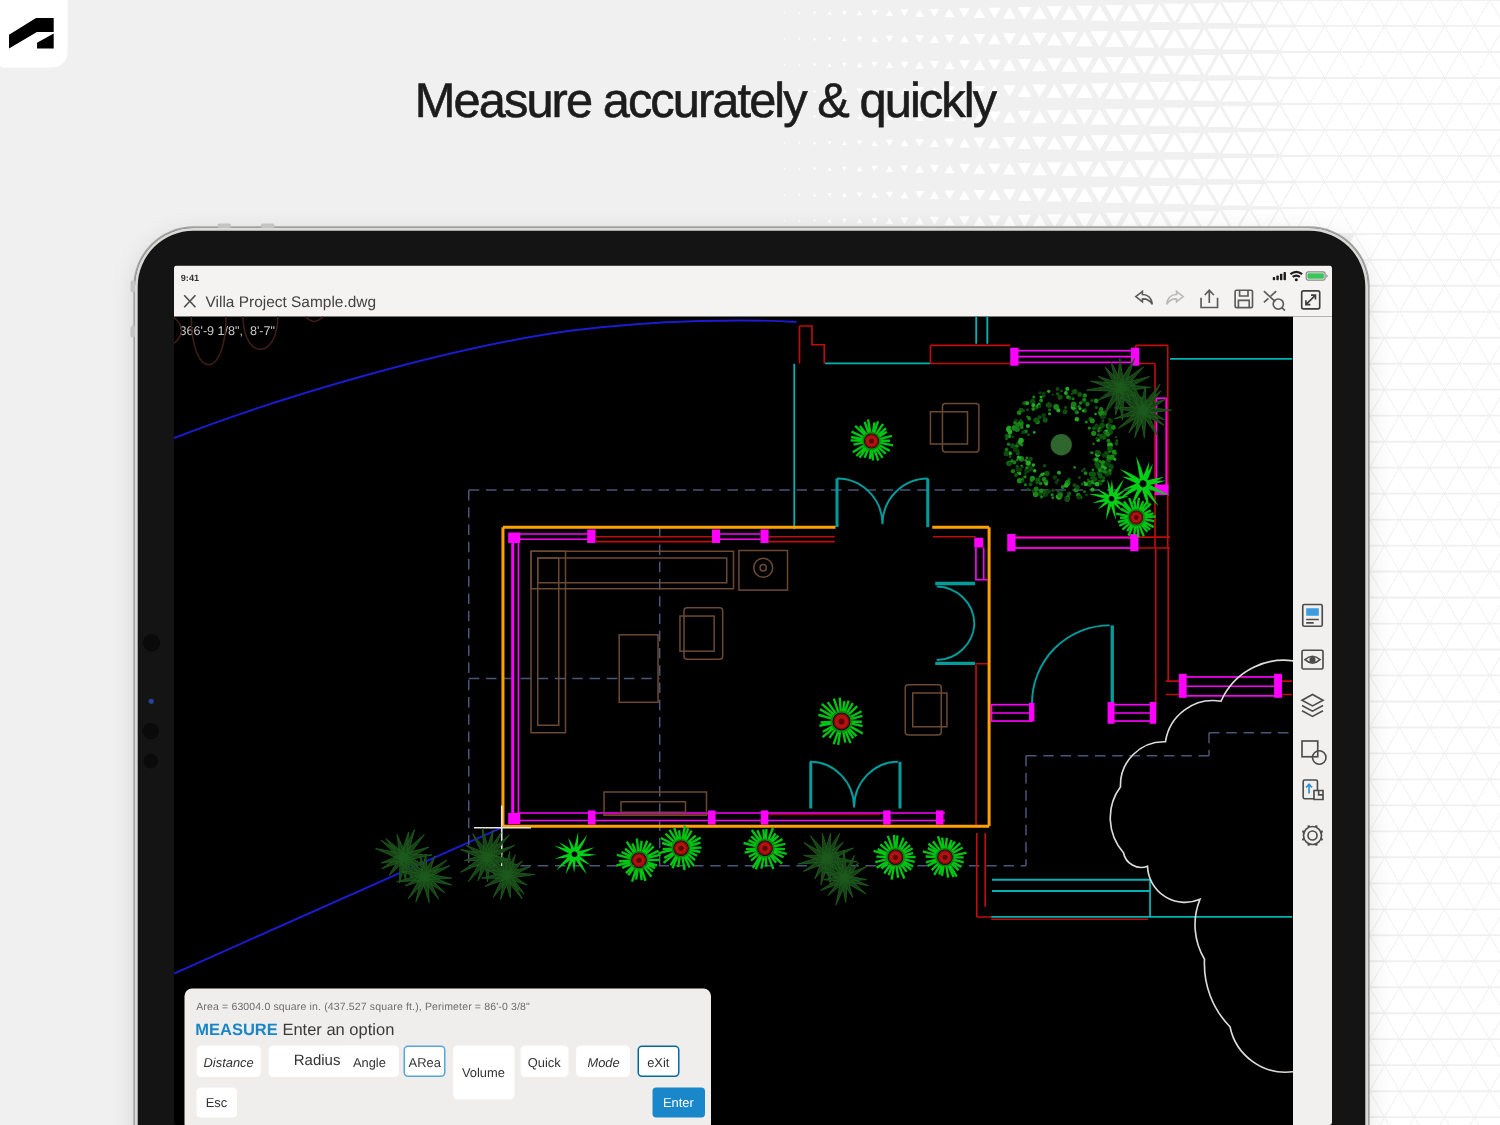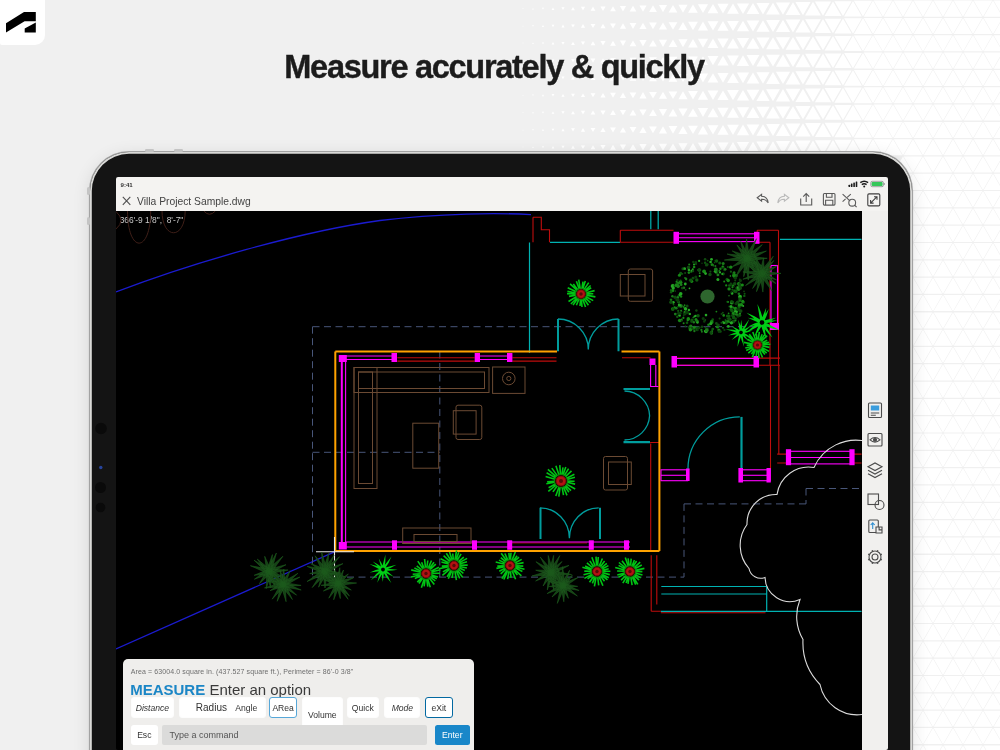--- a/index.html
+++ b/index.html
@@ -1,21 +1,21 @@
 <!DOCTYPE html>
 <html><head><meta charset="utf-8"><style>html,body{margin:0;padding:0;width:1000px;height:750px;overflow:hidden;}body{background:#f0f0f0;font-family:"Liberation Sans",sans-serif;position:relative;}.abs{position:absolute;}</style></head><body>
 <svg class="abs" style="left:0;top:0" width="1000" height="750">
     <path fill="#ffffff" d="M523.0,-9.2l-0.6,1.1h1.2zM533.0,-7.9l-0.9,-1.5h1.8zM543.0,-9.6l-1.1,1.9h2.2zM553.0,-7.5l-1.4,-2.4h2.8zM563.0,-10.1l-1.6,2.8h3.2zM573.0,-7.0l-1.9,-3.2h3.8zM583.0,-10.5l-2.1,3.7h4.2zM593.0,-6.6l-2.4,-4.1h4.8zM603.0,-10.9l-2.6,4.5h5.2zM613.0,-6.2l-2.9,-5.0h5.8zM623.0,-11.4l-3.1,5.4h6.2zM633.0,-5.7l-3.4,-5.8h6.8zM643.0,-11.8l-3.6,6.3h7.2zM653.0,-5.3l-3.9,-6.7h7.8zM663.0,-12.2l-4.1,7.1h8.2zM673.0,-4.9l-4.4,-7.6h8.8zM683.0,-12.7l-4.6,8.0h9.2zM693.0,-4.4l-4.9,-8.4h9.8zM703.0,-13.1l-5.1,8.9h10.2zM713.0,-4.0l-5.4,-9.3h10.8zM723.0,-13.5l-5.6,9.7h11.2zM733.0,-3.6l-5.9,-10.2h11.8zM743.0,-14.0l-6.1,10.6h12.2zM753.0,-3.1l-6.4,-11.0h12.8zM763.0,-14.4l-6.6,11.5h13.2zM773.0,-2.7l-6.9,-11.9h13.8zM783.0,-14.8l-7.1,12.3h14.2zM793.0,-2.3l-7.4,-12.8h14.8zM803.0,-15.3l-7.6,13.2h15.2zM813.0,-1.8l-7.9,-13.6h15.8zM823.0,-15.7l-8.1,14.1h16.2zM833.0,-1.4l-8.4,-14.5h16.8zM843.0,-16.1l-8.6,14.9h17.2zM853.0,-1.0l-8.9,-15.4h17.8zM863.0,-16.6l-9.1,15.8h18.2zM873.0,-0.6l-9.3,-16.1h18.6zM883.0,-16.7l-9.3,16.1h18.6zM893.0,-0.6l-9.3,-16.1h18.6zM903.0,-16.7l-9.3,16.1h18.6zM913.0,-0.6l-9.3,-16.1h18.6zM923.0,-16.7l-9.3,16.1h18.6zM933.0,-0.6l-9.3,-16.1h18.6zM943.0,-16.7l-9.3,16.1h18.6zM953.0,-0.6l-9.3,-16.1h18.6zM963.0,-16.7l-9.3,16.1h18.6zM973.0,-0.6l-9.3,-16.1h18.6zM983.0,-16.7l-9.3,16.1h18.6zM993.0,-0.6l-9.3,-16.1h18.6zM1003.0,-16.7l-9.3,16.1h18.6zM523.0,9.2l-0.6,-1.1h1.2zM533.0,7.9l-0.9,1.5h1.8zM543.0,9.6l-1.1,-1.9h2.2zM553.0,7.5l-1.4,2.4h2.8zM563.0,10.1l-1.6,-2.8h3.2zM573.0,7.0l-1.9,3.2h3.8zM583.0,10.5l-2.1,-3.7h4.2zM593.0,6.6l-2.4,4.1h4.8zM603.0,10.9l-2.6,-4.5h5.2zM613.0,6.2l-2.9,5.0h5.8zM623.0,11.4l-3.1,-5.4h6.2zM633.0,5.7l-3.4,5.8h6.8zM643.0,11.8l-3.6,-6.3h7.2zM653.0,5.3l-3.9,6.7h7.8zM663.0,12.2l-4.1,-7.1h8.2zM673.0,4.9l-4.4,7.6h8.8zM683.0,12.7l-4.6,-8.0h9.2zM693.0,4.4l-4.9,8.4h9.8zM703.0,13.1l-5.1,-8.9h10.2zM713.0,4.0l-5.4,9.3h10.8zM723.0,13.5l-5.6,-9.7h11.2zM733.0,3.6l-5.9,10.2h11.8zM743.0,14.0l-6.1,-10.6h12.2zM753.0,3.1l-6.4,11.0h12.8zM763.0,14.4l-6.6,-11.5h13.2zM773.0,2.7l-6.9,11.9h13.8zM783.0,14.8l-7.1,-12.3h14.2zM793.0,2.3l-7.4,12.8h14.8zM803.0,15.3l-7.6,-13.2h15.2zM813.0,1.8l-7.9,13.6h15.8zM823.0,15.7l-8.1,-14.1h16.2zM833.0,1.4l-8.4,14.5h16.8zM843.0,16.1l-8.6,-14.9h17.2zM853.0,1.0l-8.9,15.4h17.8zM863.0,16.6l-9.1,-15.8h18.2zM873.0,0.6l-9.3,16.1h18.6zM883.0,16.7l-9.3,-16.1h18.6zM893.0,0.6l-9.3,16.1h18.6zM903.0,16.7l-9.3,-16.1h18.6zM913.0,0.6l-9.3,16.1h18.6zM923.0,16.7l-9.3,-16.1h18.6zM933.0,0.6l-9.3,16.1h18.6zM943.0,16.7l-9.3,-16.1h18.6zM953.0,0.6l-9.3,16.1h18.6zM963.0,16.7l-9.3,-16.1h18.6zM973.0,0.6l-9.3,16.1h18.6zM983.0,16.7l-9.3,-16.1h18.6zM993.0,0.6l-9.3,16.1h18.6zM1003.0,16.7l-9.3,-16.1h18.6zM523.0,25.4l-0.6,1.1h1.2zM533.0,26.7l-0.9,-1.5h1.8zM543.0,25.0l-1.1,1.9h2.2zM553.0,27.2l-1.4,-2.4h2.8zM563.0,24.6l-1.6,2.8h3.2zM573.0,27.6l-1.9,-3.2h3.8zM583.0,24.1l-2.1,3.7h4.2zM593.0,28.0l-2.4,-4.1h4.8zM603.0,23.7l-2.6,4.5h5.2zM613.0,28.5l-2.9,-5.0h5.8zM623.0,23.3l-3.1,5.4h6.2zM633.0,28.9l-3.4,-5.8h6.8zM643.0,22.8l-3.6,6.3h7.2zM653.0,29.3l-3.9,-6.7h7.8zM663.0,22.4l-4.1,7.1h8.2zM673.0,29.8l-4.4,-7.6h8.8zM683.0,22.0l-4.6,8.0h9.2zM693.0,30.2l-4.9,-8.4h9.8zM703.0,21.5l-5.1,8.9h10.2zM713.0,30.6l-5.4,-9.3h10.8zM723.0,21.1l-5.6,9.7h11.2zM733.0,31.1l-5.9,-10.2h11.8zM743.0,20.7l-6.1,10.6h12.2zM753.0,31.5l-6.4,-11.0h12.8zM763.0,20.2l-6.6,11.5h13.2zM773.0,31.9l-6.9,-11.9h13.8zM783.0,19.8l-7.1,12.3h14.2zM793.0,32.4l-7.4,-12.8h14.8zM803.0,19.4l-7.6,13.2h15.2zM813.0,32.8l-7.9,-13.6h15.8zM823.0,18.9l-8.1,14.1h16.2zM833.0,33.2l-8.4,-14.5h16.8zM843.0,18.5l-8.6,14.9h17.2zM853.0,33.7l-8.9,-15.4h17.8zM863.0,18.1l-9.1,15.8h18.2zM873.0,34.0l-9.3,-16.1h18.6zM883.0,17.9l-9.3,16.1h18.6zM893.0,34.0l-9.3,-16.1h18.6zM903.0,17.9l-9.3,16.1h18.6zM913.0,34.0l-9.3,-16.1h18.6zM923.0,17.9l-9.3,16.1h18.6zM933.0,34.0l-9.3,-16.1h18.6zM943.0,17.9l-9.3,16.1h18.6zM953.0,34.0l-9.3,-16.1h18.6zM963.0,17.9l-9.3,16.1h18.6zM973.0,34.0l-9.3,-16.1h18.6zM983.0,17.9l-9.3,16.1h18.6zM993.0,34.0l-9.3,-16.1h18.6zM1003.0,17.9l-9.3,16.1h18.6zM523.0,43.8l-0.6,-1.1h1.2zM533.0,42.5l-0.9,1.5h1.8zM543.0,44.3l-1.1,-1.9h2.2zM553.0,42.1l-1.4,2.4h2.8zM563.0,44.7l-1.6,-2.8h3.2zM573.0,41.7l-1.9,3.2h3.8zM583.0,45.1l-2.1,-3.7h4.2zM593.0,41.2l-2.4,4.1h4.8zM603.0,45.6l-2.6,-4.5h5.2zM613.0,40.8l-2.9,5.0h5.8zM623.0,46.0l-3.1,-5.4h6.2zM633.0,40.4l-3.4,5.8h6.8zM643.0,46.4l-3.6,-6.3h7.2zM653.0,39.9l-3.9,6.7h7.8zM663.0,46.9l-4.1,-7.1h8.2zM673.0,39.5l-4.4,7.6h8.8zM683.0,47.3l-4.6,-8.0h9.2zM693.0,39.1l-4.9,8.4h9.8zM703.0,47.7l-5.1,-8.9h10.2zM713.0,38.6l-5.4,9.3h10.8zM723.0,48.2l-5.6,-9.7h11.2zM733.0,38.2l-5.9,10.2h11.8zM743.0,48.6l-6.1,-10.6h12.2zM753.0,37.8l-6.4,11.0h12.8zM763.0,49.0l-6.6,-11.5h13.2zM773.0,37.3l-6.9,11.9h13.8zM783.0,49.5l-7.1,-12.3h14.2zM793.0,36.9l-7.4,12.8h14.8zM803.0,49.9l-7.6,-13.2h15.2zM813.0,36.5l-7.9,13.6h15.8zM823.0,50.3l-8.1,-14.1h16.2zM833.0,36.0l-8.4,14.5h16.8zM843.0,50.8l-8.6,-14.9h17.2zM853.0,35.6l-8.9,15.4h17.8zM863.0,51.2l-9.1,-15.8h18.2zM873.0,35.2l-9.3,16.1h18.6zM883.0,51.4l-9.3,-16.1h18.6zM893.0,35.2l-9.3,16.1h18.6zM903.0,51.4l-9.3,-16.1h18.6zM913.0,35.2l-9.3,16.1h18.6zM923.0,51.4l-9.3,-16.1h18.6zM933.0,35.2l-9.3,16.1h18.6zM943.0,51.4l-9.3,-16.1h18.6zM953.0,35.2l-9.3,16.1h18.6zM963.0,51.4l-9.3,-16.1h18.6zM973.0,35.2l-9.3,16.1h18.6zM983.0,51.4l-9.3,-16.1h18.6zM993.0,35.2l-9.3,16.1h18.6zM1003.0,51.4l-9.3,-16.1h18.6zM523.0,60.1l-0.6,1.1h1.2zM533.0,61.4l-0.9,-1.5h1.8zM543.0,59.6l-1.1,1.9h2.2zM553.0,61.8l-1.4,-2.4h2.8zM563.0,59.2l-1.6,2.8h3.2zM573.0,62.2l-1.9,-3.2h3.8zM583.0,58.8l-2.1,3.7h4.2zM593.0,62.7l-2.4,-4.1h4.8zM603.0,58.3l-2.6,4.5h5.2zM613.0,63.1l-2.9,-5.0h5.8zM623.0,57.9l-3.1,5.4h6.2zM633.0,63.5l-3.4,-5.8h6.8zM643.0,57.5l-3.6,6.3h7.2zM653.0,64.0l-3.9,-6.7h7.8zM663.0,57.0l-4.1,7.1h8.2zM673.0,64.4l-4.4,-7.6h8.8zM683.0,56.6l-4.6,8.0h9.2zM693.0,64.8l-4.9,-8.4h9.8zM703.0,56.2l-5.1,8.9h10.2zM713.0,65.3l-5.4,-9.3h10.8zM723.0,55.7l-5.6,9.7h11.2zM733.0,65.7l-5.9,-10.2h11.8zM743.0,55.3l-6.1,10.6h12.2zM753.0,66.1l-6.4,-11.0h12.8zM763.0,54.9l-6.6,11.5h13.2zM773.0,66.6l-6.9,-11.9h13.8zM783.0,54.4l-7.1,12.3h14.2zM793.0,67.0l-7.4,-12.8h14.8zM803.0,54.0l-7.6,13.2h15.2zM813.0,67.4l-7.9,-13.6h15.8zM823.0,53.6l-8.1,14.1h16.2zM833.0,67.9l-8.4,-14.5h16.8zM843.0,53.2l-8.6,14.9h17.2zM853.0,68.3l-8.9,-15.4h17.8zM863.0,52.7l-9.1,15.8h18.2zM873.0,68.7l-9.3,-16.1h18.6zM883.0,52.6l-9.3,16.1h18.6zM893.0,68.7l-9.3,-16.1h18.6zM903.0,52.6l-9.3,16.1h18.6zM913.0,68.7l-9.3,-16.1h18.6zM923.0,52.6l-9.3,16.1h18.6zM933.0,68.7l-9.3,-16.1h18.6zM943.0,52.6l-9.3,16.1h18.6zM953.0,68.7l-9.3,-16.1h18.6zM963.0,52.6l-9.3,16.1h18.6zM973.0,68.7l-9.3,-16.1h18.6zM983.0,52.6l-9.3,16.1h18.6zM993.0,68.7l-9.3,-16.1h18.6zM1003.0,52.6l-9.3,16.1h18.6zM523.0,78.5l-0.6,-1.1h1.2zM533.0,77.2l-0.9,1.5h1.8zM543.0,78.9l-1.1,-1.9h2.2zM553.0,76.7l-1.4,2.4h2.8zM563.0,79.3l-1.6,-2.8h3.2zM573.0,76.3l-1.9,3.2h3.8zM583.0,79.8l-2.1,-3.7h4.2zM593.0,75.9l-2.4,4.1h4.8zM603.0,80.2l-2.6,-4.5h5.2zM613.0,75.5l-2.9,5.0h5.8zM623.0,80.6l-3.1,-5.4h6.2zM633.0,75.0l-3.4,5.8h6.8zM643.0,81.1l-3.6,-6.3h7.2zM653.0,74.6l-3.9,6.7h7.8zM663.0,81.5l-4.1,-7.1h8.2zM673.0,74.2l-4.4,7.6h8.8zM683.0,81.9l-4.6,-8.0h9.2zM693.0,73.7l-4.9,8.4h9.8zM703.0,82.4l-5.1,-8.9h10.2zM713.0,73.3l-5.4,9.3h10.8zM723.0,82.8l-5.6,-9.7h11.2zM733.0,72.9l-5.9,10.2h11.8zM743.0,83.2l-6.1,-10.6h12.2zM753.0,72.4l-6.4,11.0h12.8zM763.0,83.7l-6.6,-11.5h13.2zM773.0,72.0l-6.9,11.9h13.8zM783.0,84.1l-7.1,-12.3h14.2zM793.0,71.6l-7.4,12.8h14.8zM803.0,84.5l-7.6,-13.2h15.2zM813.0,71.1l-7.9,13.6h15.8zM823.0,85.0l-8.1,-14.1h16.2zM833.0,70.7l-8.4,14.5h16.8zM843.0,85.4l-8.6,-14.9h17.2zM853.0,70.3l-8.9,15.4h17.8zM863.0,85.8l-9.1,-15.8h18.2zM873.0,69.9l-9.3,16.1h18.6zM883.0,86.0l-9.3,-16.1h18.6zM893.0,69.9l-9.3,16.1h18.6zM903.0,86.0l-9.3,-16.1h18.6zM913.0,69.9l-9.3,16.1h18.6zM923.0,86.0l-9.3,-16.1h18.6zM933.0,69.9l-9.3,16.1h18.6zM943.0,86.0l-9.3,-16.1h18.6zM953.0,69.9l-9.3,16.1h18.6zM963.0,86.0l-9.3,-16.1h18.6zM973.0,69.9l-9.3,16.1h18.6zM983.0,86.0l-9.3,-16.1h18.6zM993.0,69.9l-9.3,16.1h18.6zM1003.0,86.0l-9.3,-16.1h18.6zM523.0,94.7l-0.6,1.1h1.2zM533.0,96.0l-0.9,-1.5h1.8zM543.0,94.3l-1.1,1.9h2.2zM553.0,96.5l-1.4,-2.4h2.8zM563.0,93.9l-1.6,2.8h3.2zM573.0,96.9l-1.9,-3.2h3.8zM583.0,93.4l-2.1,3.7h4.2zM593.0,97.3l-2.4,-4.1h4.8zM603.0,93.0l-2.6,4.5h5.2zM613.0,97.7l-2.9,-5.0h5.8zM623.0,92.6l-3.1,5.4h6.2zM633.0,98.2l-3.4,-5.8h6.8zM643.0,92.1l-3.6,6.3h7.2zM653.0,98.6l-3.9,-6.7h7.8zM663.0,91.7l-4.1,7.1h8.2zM673.0,99.0l-4.4,-7.6h8.8zM683.0,91.3l-4.6,8.0h9.2zM693.0,99.5l-4.9,-8.4h9.8zM703.0,90.8l-5.1,8.9h10.2zM713.0,99.9l-5.4,-9.3h10.8zM723.0,90.4l-5.6,9.7h11.2zM733.0,100.3l-5.9,-10.2h11.8zM743.0,90.0l-6.1,10.6h12.2zM753.0,100.8l-6.4,-11.0h12.8zM763.0,89.5l-6.6,11.5h13.2zM773.0,101.2l-6.9,-11.9h13.8zM783.0,89.1l-7.1,12.3h14.2zM793.0,101.6l-7.4,-12.8h14.8zM803.0,88.7l-7.6,13.2h15.2zM813.0,102.1l-7.9,-13.6h15.8zM823.0,88.2l-8.1,14.1h16.2zM833.0,102.5l-8.4,-14.5h16.8zM843.0,87.8l-8.6,14.9h17.2zM853.0,102.9l-8.9,-15.4h17.8zM863.0,87.4l-9.1,15.8h18.2zM873.0,103.3l-9.3,-16.1h18.6zM883.0,87.2l-9.3,16.1h18.6zM893.0,103.3l-9.3,-16.1h18.6zM903.0,87.2l-9.3,16.1h18.6zM913.0,103.3l-9.3,-16.1h18.6zM923.0,87.2l-9.3,16.1h18.6zM933.0,103.3l-9.3,-16.1h18.6zM943.0,87.2l-9.3,16.1h18.6zM953.0,103.3l-9.3,-16.1h18.6zM963.0,87.2l-9.3,16.1h18.6zM973.0,103.3l-9.3,-16.1h18.6zM983.0,87.2l-9.3,16.1h18.6zM993.0,103.3l-9.3,-16.1h18.6zM1003.0,87.2l-9.3,16.1h18.6zM523.0,113.1l-0.6,-1.1h1.2zM533.0,111.8l-0.9,1.5h1.8zM543.0,113.6l-1.1,-1.9h2.2zM553.0,111.4l-1.4,2.4h2.8zM563.0,114.0l-1.6,-2.8h3.2zM573.0,111.0l-1.9,3.2h3.8zM583.0,114.4l-2.1,-3.7h4.2zM593.0,110.5l-2.4,4.1h4.8zM603.0,114.9l-2.6,-4.5h5.2zM613.0,110.1l-2.9,5.0h5.8zM623.0,115.3l-3.1,-5.4h6.2zM633.0,109.7l-3.4,5.8h6.8zM643.0,115.7l-3.6,-6.3h7.2zM653.0,109.2l-3.9,6.7h7.8zM663.0,116.2l-4.1,-7.1h8.2zM673.0,108.8l-4.4,7.6h8.8zM683.0,116.6l-4.6,-8.0h9.2zM693.0,108.4l-4.9,8.4h9.8zM703.0,117.0l-5.1,-8.9h10.2zM713.0,107.9l-5.4,9.3h10.8zM723.0,117.5l-5.6,-9.7h11.2zM733.0,107.5l-5.9,10.2h11.8zM743.0,117.9l-6.1,-10.6h12.2zM753.0,107.1l-6.4,11.0h12.8zM763.0,118.3l-6.6,-11.5h13.2zM773.0,106.6l-6.9,11.9h13.8zM783.0,118.8l-7.1,-12.3h14.2zM793.0,106.2l-7.4,12.8h14.8zM803.0,119.2l-7.6,-13.2h15.2zM813.0,105.8l-7.9,13.6h15.8zM823.0,119.6l-8.1,-14.1h16.2zM833.0,105.3l-8.4,14.5h16.8zM843.0,120.0l-8.6,-14.9h17.2zM853.0,104.9l-8.9,15.4h17.8zM863.0,120.5l-9.1,-15.8h18.2zM873.0,104.5l-9.3,16.1h18.6zM883.0,120.6l-9.3,-16.1h18.6zM893.0,104.5l-9.3,16.1h18.6zM903.0,120.6l-9.3,-16.1h18.6zM913.0,104.5l-9.3,16.1h18.6zM923.0,120.6l-9.3,-16.1h18.6zM933.0,104.5l-9.3,16.1h18.6zM943.0,120.6l-9.3,-16.1h18.6zM953.0,104.5l-9.3,16.1h18.6zM963.0,120.6l-9.3,-16.1h18.6zM973.0,104.5l-9.3,16.1h18.6zM983.0,120.6l-9.3,-16.1h18.6zM993.0,104.5l-9.3,16.1h18.6zM1003.0,120.6l-9.3,-16.1h18.6zM523.0,129.4l-0.6,1.1h1.2zM533.0,130.7l-0.9,-1.5h1.8zM543.0,128.9l-1.1,1.9h2.2zM553.0,131.1l-1.4,-2.4h2.8zM563.0,128.5l-1.6,2.8h3.2zM573.0,131.5l-1.9,-3.2h3.8zM583.0,128.1l-2.1,3.7h4.2zM593.0,132.0l-2.4,-4.1h4.8zM603.0,127.6l-2.6,4.5h5.2zM613.0,132.4l-2.9,-5.0h5.8zM623.0,127.2l-3.1,5.4h6.2zM633.0,132.8l-3.4,-5.8h6.8zM643.0,126.8l-3.6,6.3h7.2zM653.0,133.3l-3.9,-6.7h7.8zM663.0,126.3l-4.1,7.1h8.2zM673.0,133.7l-4.4,-7.6h8.8zM683.0,125.9l-4.6,8.0h9.2zM693.0,134.1l-4.9,-8.4h9.8zM703.0,125.5l-5.1,8.9h10.2zM713.0,134.6l-5.4,-9.3h10.8zM723.0,125.0l-5.6,9.7h11.2zM733.0,135.0l-5.9,-10.2h11.8zM743.0,124.6l-6.1,10.6h12.2zM753.0,135.4l-6.4,-11.0h12.8zM763.0,124.2l-6.6,11.5h13.2zM773.0,135.9l-6.9,-11.9h13.8zM783.0,123.7l-7.1,12.3h14.2zM793.0,136.3l-7.4,-12.8h14.8zM803.0,123.3l-7.6,13.2h15.2zM813.0,136.7l-7.9,-13.6h15.8zM823.0,122.9l-8.1,14.1h16.2zM833.0,137.2l-8.4,-14.5h16.8zM843.0,122.4l-8.6,14.9h17.2zM853.0,137.6l-8.9,-15.4h17.8zM863.0,122.0l-9.1,15.8h18.2zM873.0,138.0l-9.3,-16.1h18.6zM883.0,121.8l-9.3,16.1h18.6zM893.0,138.0l-9.3,-16.1h18.6zM903.0,121.8l-9.3,16.1h18.6zM913.0,138.0l-9.3,-16.1h18.6zM923.0,121.8l-9.3,16.1h18.6zM933.0,138.0l-9.3,-16.1h18.6zM943.0,121.8l-9.3,16.1h18.6zM953.0,138.0l-9.3,-16.1h18.6zM963.0,121.8l-9.3,16.1h18.6zM973.0,138.0l-9.3,-16.1h18.6zM983.0,121.8l-9.3,16.1h18.6zM993.0,138.0l-9.3,-16.1h18.6zM1003.0,121.8l-9.3,16.1h18.6zM523.0,147.8l-0.6,-1.1h1.2zM533.0,146.5l-0.9,1.5h1.8zM543.0,148.2l-1.1,-1.9h2.2zM553.0,146.0l-1.4,2.4h2.8zM563.0,148.6l-1.6,-2.8h3.2zM573.0,145.6l-1.9,3.2h3.8zM583.0,149.1l-2.1,-3.7h4.2zM593.0,145.2l-2.4,4.1h4.8zM603.0,149.5l-2.6,-4.5h5.2zM613.0,144.7l-2.9,5.0h5.8zM623.0,149.9l-3.1,-5.4h6.2zM633.0,144.3l-3.4,5.8h6.8zM643.0,150.4l-3.6,-6.3h7.2zM653.0,143.9l-3.9,6.7h7.8zM663.0,150.8l-4.1,-7.1h8.2zM673.0,143.4l-4.4,7.6h8.8zM683.0,151.2l-4.6,-8.0h9.2zM693.0,143.0l-4.9,8.4h9.8zM703.0,151.7l-5.1,-8.9h10.2zM713.0,142.6l-5.4,9.3h10.8zM723.0,152.1l-5.6,-9.7h11.2zM733.0,142.1l-5.9,10.2h11.8zM743.0,152.5l-6.1,-10.6h12.2zM753.0,141.7l-6.4,11.0h12.8zM763.0,153.0l-6.6,-11.5h13.2zM773.0,141.3l-6.9,11.9h13.8zM783.0,153.4l-7.1,-12.3h14.2zM793.0,140.8l-7.4,12.8h14.8zM803.0,153.8l-7.6,-13.2h15.2zM813.0,140.4l-7.9,13.6h15.8zM823.0,154.3l-8.1,-14.1h16.2zM833.0,140.0l-8.4,14.5h16.8zM843.0,154.7l-8.6,-14.9h17.2zM853.0,139.5l-8.9,15.4h17.8zM863.0,155.1l-9.1,-15.8h18.2zM873.0,139.2l-9.3,16.1h18.6zM883.0,155.3l-9.3,-16.1h18.6zM893.0,139.2l-9.3,16.1h18.6zM903.0,155.3l-9.3,-16.1h18.6zM913.0,139.2l-9.3,16.1h18.6zM923.0,155.3l-9.3,-16.1h18.6zM933.0,139.2l-9.3,16.1h18.6zM943.0,155.3l-9.3,-16.1h18.6zM953.0,139.2l-9.3,16.1h18.6zM963.0,155.3l-9.3,-16.1h18.6zM973.0,139.2l-9.3,16.1h18.6zM983.0,155.3l-9.3,-16.1h18.6zM993.0,139.2l-9.3,16.1h18.6zM1003.0,155.3l-9.3,-16.1h18.6zM903.0,156.5l-9.3,16.1h18.6zM913.0,172.6l-9.3,-16.1h18.6zM923.0,156.5l-9.3,16.1h18.6zM933.0,172.6l-9.3,-16.1h18.6zM943.0,156.5l-9.3,16.1h18.6zM953.0,172.6l-9.3,-16.1h18.6zM963.0,156.5l-9.3,16.1h18.6zM973.0,172.6l-9.3,-16.1h18.6zM983.0,156.5l-9.3,16.1h18.6zM993.0,172.6l-9.3,-16.1h18.6zM1003.0,156.5l-9.3,16.1h18.6zM903.0,189.9l-9.3,-16.1h18.6zM913.0,173.8l-9.3,16.1h18.6zM923.0,189.9l-9.3,-16.1h18.6zM933.0,173.8l-9.3,16.1h18.6zM943.0,189.9l-9.3,-16.1h18.6zM953.0,173.8l-9.3,16.1h18.6zM963.0,189.9l-9.3,-16.1h18.6zM973.0,173.8l-9.3,16.1h18.6zM983.0,189.9l-9.3,-16.1h18.6zM993.0,173.8l-9.3,16.1h18.6zM1003.0,189.9l-9.3,-16.1h18.6zM903.0,191.1l-9.3,16.1h18.6zM913.0,207.2l-9.3,-16.1h18.6zM923.0,191.1l-9.3,16.1h18.6zM933.0,207.2l-9.3,-16.1h18.6zM943.0,191.1l-9.3,16.1h18.6zM953.0,207.2l-9.3,-16.1h18.6zM963.0,191.1l-9.3,16.1h18.6zM973.0,207.2l-9.3,-16.1h18.6zM983.0,191.1l-9.3,16.1h18.6zM993.0,207.2l-9.3,-16.1h18.6zM1003.0,191.1l-9.3,16.1h18.6zM903.0,224.6l-9.3,-16.1h18.6zM913.0,208.4l-9.3,16.1h18.6zM923.0,224.6l-9.3,-16.1h18.6zM933.0,208.4l-9.3,16.1h18.6zM943.0,224.6l-9.3,-16.1h18.6zM953.0,208.4l-9.3,16.1h18.6zM963.0,224.6l-9.3,-16.1h18.6zM973.0,208.4l-9.3,16.1h18.6zM983.0,224.6l-9.3,-16.1h18.6zM993.0,208.4l-9.3,16.1h18.6zM1003.0,224.6l-9.3,-16.1h18.6zM903.0,225.8l-9.3,16.1h18.6zM913.0,241.9l-9.3,-16.1h18.6zM923.0,225.8l-9.3,16.1h18.6zM933.0,241.9l-9.3,-16.1h18.6zM943.0,225.8l-9.3,16.1h18.6zM953.0,241.9l-9.3,-16.1h18.6zM963.0,225.8l-9.3,16.1h18.6zM973.0,241.9l-9.3,-16.1h18.6zM983.0,225.8l-9.3,16.1h18.6zM993.0,241.9l-9.3,-16.1h18.6zM1003.0,225.8l-9.3,16.1h18.6zM903.0,259.2l-9.3,-16.1h18.6zM913.0,243.1l-9.3,16.1h18.6zM923.0,259.2l-9.3,-16.1h18.6zM933.0,243.1l-9.3,16.1h18.6zM943.0,259.2l-9.3,-16.1h18.6zM953.0,243.1l-9.3,16.1h18.6zM963.0,259.2l-9.3,-16.1h18.6zM973.0,243.1l-9.3,16.1h18.6zM983.0,259.2l-9.3,-16.1h18.6zM993.0,243.1l-9.3,16.1h18.6zM1003.0,259.2l-9.3,-16.1h18.6zM903.0,260.4l-9.3,16.1h18.6zM913.0,276.5l-9.3,-16.1h18.6zM923.0,260.4l-9.3,16.1h18.6zM933.0,276.5l-9.3,-16.1h18.6zM943.0,260.4l-9.3,16.1h18.6zM953.0,276.5l-9.3,-16.1h18.6zM963.0,260.4l-9.3,16.1h18.6zM973.0,276.5l-9.3,-16.1h18.6zM983.0,260.4l-9.3,16.1h18.6zM993.0,276.5l-9.3,-16.1h18.6zM1003.0,260.4l-9.3,16.1h18.6zM903.0,293.8l-9.3,-16.1h18.6zM913.0,277.7l-9.3,16.1h18.6zM923.0,293.8l-9.3,-16.1h18.6zM933.0,277.7l-9.3,16.1h18.6zM943.0,293.8l-9.3,-16.1h18.6zM953.0,277.7l-9.3,16.1h18.6zM963.0,293.8l-9.3,-16.1h18.6zM973.0,277.7l-9.3,16.1h18.6zM983.0,293.8l-9.3,-16.1h18.6zM993.0,277.7l-9.3,16.1h18.6zM1003.0,293.8l-9.3,-16.1h18.6zM903.0,295.0l-9.3,16.1h18.6zM913.0,311.2l-9.3,-16.1h18.6zM923.0,295.0l-9.3,16.1h18.6zM933.0,311.2l-9.3,-16.1h18.6zM943.0,295.0l-9.3,16.1h18.6zM953.0,311.2l-9.3,-16.1h18.6zM963.0,295.0l-9.3,16.1h18.6zM973.0,311.2l-9.3,-16.1h18.6zM983.0,295.0l-9.3,16.1h18.6zM993.0,311.2l-9.3,-16.1h18.6zM1003.0,295.0l-9.3,16.1h18.6zM903.0,328.5l-9.3,-16.1h18.6zM913.0,312.4l-9.3,16.1h18.6zM923.0,328.5l-9.3,-16.1h18.6zM933.0,312.4l-9.3,16.1h18.6zM943.0,328.5l-9.3,-16.1h18.6zM953.0,312.4l-9.3,16.1h18.6zM963.0,328.5l-9.3,-16.1h18.6zM973.0,312.4l-9.3,16.1h18.6zM983.0,328.5l-9.3,-16.1h18.6zM993.0,312.4l-9.3,16.1h18.6zM1003.0,328.5l-9.3,-16.1h18.6zM903.0,329.7l-9.3,16.1h18.6zM913.0,345.8l-9.3,-16.1h18.6zM923.0,329.7l-9.3,16.1h18.6zM933.0,345.8l-9.3,-16.1h18.6zM943.0,329.7l-9.3,16.1h18.6zM953.0,345.8l-9.3,-16.1h18.6zM963.0,329.7l-9.3,16.1h18.6zM973.0,345.8l-9.3,-16.1h18.6zM983.0,329.7l-9.3,16.1h18.6zM993.0,345.8l-9.3,-16.1h18.6zM1003.0,329.7l-9.3,16.1h18.6zM903.0,363.1l-9.3,-16.1h18.6zM913.0,347.0l-9.3,16.1h18.6zM923.0,363.1l-9.3,-16.1h18.6zM933.0,347.0l-9.3,16.1h18.6zM943.0,363.1l-9.3,-16.1h18.6zM953.0,347.0l-9.3,16.1h18.6zM963.0,363.1l-9.3,-16.1h18.6zM973.0,347.0l-9.3,16.1h18.6zM983.0,363.1l-9.3,-16.1h18.6zM993.0,347.0l-9.3,16.1h18.6zM1003.0,363.1l-9.3,-16.1h18.6zM903.0,364.3l-9.3,16.1h18.6zM913.0,380.4l-9.3,-16.1h18.6zM923.0,364.3l-9.3,16.1h18.6zM933.0,380.4l-9.3,-16.1h18.6zM943.0,364.3l-9.3,16.1h18.6zM953.0,380.4l-9.3,-16.1h18.6zM963.0,364.3l-9.3,16.1h18.6zM973.0,380.4l-9.3,-16.1h18.6zM983.0,364.3l-9.3,16.1h18.6zM993.0,380.4l-9.3,-16.1h18.6zM1003.0,364.3l-9.3,16.1h18.6zM903.0,397.8l-9.3,-16.1h18.6zM913.0,381.6l-9.3,16.1h18.6zM923.0,397.8l-9.3,-16.1h18.6zM933.0,381.6l-9.3,16.1h18.6zM943.0,397.8l-9.3,-16.1h18.6zM953.0,381.6l-9.3,16.1h18.6zM963.0,397.8l-9.3,-16.1h18.6zM973.0,381.6l-9.3,16.1h18.6zM983.0,397.8l-9.3,-16.1h18.6zM993.0,381.6l-9.3,16.1h18.6zM1003.0,397.8l-9.3,-16.1h18.6zM903.0,399.0l-9.3,16.1h18.6zM913.0,415.1l-9.3,-16.1h18.6zM923.0,399.0l-9.3,16.1h18.6zM933.0,415.1l-9.3,-16.1h18.6zM943.0,399.0l-9.3,16.1h18.6zM953.0,415.1l-9.3,-16.1h18.6zM963.0,399.0l-9.3,16.1h18.6zM973.0,415.1l-9.3,-16.1h18.6zM983.0,399.0l-9.3,16.1h18.6zM993.0,415.1l-9.3,-16.1h18.6zM1003.0,399.0l-9.3,16.1h18.6zM903.0,432.4l-9.3,-16.1h18.6zM913.0,416.3l-9.3,16.1h18.6zM923.0,432.4l-9.3,-16.1h18.6zM933.0,416.3l-9.3,16.1h18.6zM943.0,432.4l-9.3,-16.1h18.6zM953.0,416.3l-9.3,16.1h18.6zM963.0,432.4l-9.3,-16.1h18.6zM973.0,416.3l-9.3,16.1h18.6zM983.0,432.4l-9.3,-16.1h18.6zM993.0,416.3l-9.3,16.1h18.6zM1003.0,432.4l-9.3,-16.1h18.6zM903.0,433.6l-9.3,16.1h18.6zM913.0,449.7l-9.3,-16.1h18.6zM923.0,433.6l-9.3,16.1h18.6zM933.0,449.7l-9.3,-16.1h18.6zM943.0,433.6l-9.3,16.1h18.6zM953.0,449.7l-9.3,-16.1h18.6zM963.0,433.6l-9.3,16.1h18.6zM973.0,449.7l-9.3,-16.1h18.6zM983.0,433.6l-9.3,16.1h18.6zM993.0,449.7l-9.3,-16.1h18.6zM1003.0,433.6l-9.3,16.1h18.6zM903.0,467.0l-9.3,-16.1h18.6zM913.0,450.9l-9.3,16.1h18.6zM923.0,467.0l-9.3,-16.1h18.6zM933.0,450.9l-9.3,16.1h18.6zM943.0,467.0l-9.3,-16.1h18.6zM953.0,450.9l-9.3,16.1h18.6zM963.0,467.0l-9.3,-16.1h18.6zM973.0,450.9l-9.3,16.1h18.6zM983.0,467.0l-9.3,-16.1h18.6zM993.0,450.9l-9.3,16.1h18.6zM1003.0,467.0l-9.3,-16.1h18.6zM903.0,468.2l-9.3,16.1h18.6zM913.0,484.4l-9.3,-16.1h18.6zM923.0,468.2l-9.3,16.1h18.6zM933.0,484.4l-9.3,-16.1h18.6zM943.0,468.2l-9.3,16.1h18.6zM953.0,484.4l-9.3,-16.1h18.6zM963.0,468.2l-9.3,16.1h18.6zM973.0,484.4l-9.3,-16.1h18.6zM983.0,468.2l-9.3,16.1h18.6zM993.0,484.4l-9.3,-16.1h18.6zM1003.0,468.2l-9.3,16.1h18.6zM903.0,501.7l-9.3,-16.1h18.6zM913.0,485.6l-9.3,16.1h18.6zM923.0,501.7l-9.3,-16.1h18.6zM933.0,485.6l-9.3,16.1h18.6zM943.0,501.7l-9.3,-16.1h18.6zM953.0,485.6l-9.3,16.1h18.6zM963.0,501.7l-9.3,-16.1h18.6zM973.0,485.6l-9.3,16.1h18.6zM983.0,501.7l-9.3,-16.1h18.6zM993.0,485.6l-9.3,16.1h18.6zM1003.0,501.7l-9.3,-16.1h18.6zM903.0,502.9l-9.3,16.1h18.6zM913.0,519.0l-9.3,-16.1h18.6zM923.0,502.9l-9.3,16.1h18.6zM933.0,519.0l-9.3,-16.1h18.6zM943.0,502.9l-9.3,16.1h18.6zM953.0,519.0l-9.3,-16.1h18.6zM963.0,502.9l-9.3,16.1h18.6zM973.0,519.0l-9.3,-16.1h18.6zM983.0,502.9l-9.3,16.1h18.6zM993.0,519.0l-9.3,-16.1h18.6zM1003.0,502.9l-9.3,16.1h18.6zM903.0,536.3l-9.3,-16.1h18.6zM913.0,520.2l-9.3,16.1h18.6zM923.0,536.3l-9.3,-16.1h18.6zM933.0,520.2l-9.3,16.1h18.6zM943.0,536.3l-9.3,-16.1h18.6zM953.0,520.2l-9.3,16.1h18.6zM963.0,536.3l-9.3,-16.1h18.6zM973.0,520.2l-9.3,16.1h18.6zM983.0,536.3l-9.3,-16.1h18.6zM993.0,520.2l-9.3,16.1h18.6zM1003.0,536.3l-9.3,-16.1h18.6zM903.0,537.5l-9.3,16.1h18.6zM913.0,553.6l-9.3,-16.1h18.6zM923.0,537.5l-9.3,16.1h18.6zM933.0,553.6l-9.3,-16.1h18.6zM943.0,537.5l-9.3,16.1h18.6zM953.0,553.6l-9.3,-16.1h18.6zM963.0,537.5l-9.3,16.1h18.6zM973.0,553.6l-9.3,-16.1h18.6zM983.0,537.5l-9.3,16.1h18.6zM993.0,553.6l-9.3,-16.1h18.6zM1003.0,537.5l-9.3,16.1h18.6zM903.0,571.0l-9.3,-16.1h18.6zM913.0,554.8l-9.3,16.1h18.6zM923.0,571.0l-9.3,-16.1h18.6zM933.0,554.8l-9.3,16.1h18.6zM943.0,571.0l-9.3,-16.1h18.6zM953.0,554.8l-9.3,16.1h18.6zM963.0,571.0l-9.3,-16.1h18.6zM973.0,554.8l-9.3,16.1h18.6zM983.0,571.0l-9.3,-16.1h18.6zM993.0,554.8l-9.3,16.1h18.6zM1003.0,571.0l-9.3,-16.1h18.6zM903.0,572.2l-9.3,16.1h18.6zM913.0,588.3l-9.3,-16.1h18.6zM923.0,572.2l-9.3,16.1h18.6zM933.0,588.3l-9.3,-16.1h18.6zM943.0,572.2l-9.3,16.1h18.6zM953.0,588.3l-9.3,-16.1h18.6zM963.0,572.2l-9.3,16.1h18.6zM973.0,588.3l-9.3,-16.1h18.6zM983.0,572.2l-9.3,16.1h18.6zM993.0,588.3l-9.3,-16.1h18.6zM1003.0,572.2l-9.3,16.1h18.6zM903.0,605.6l-9.3,-16.1h18.6zM913.0,589.5l-9.3,16.1h18.6zM923.0,605.6l-9.3,-16.1h18.6zM933.0,589.5l-9.3,16.1h18.6zM943.0,605.6l-9.3,-16.1h18.6zM953.0,589.5l-9.3,16.1h18.6zM963.0,605.6l-9.3,-16.1h18.6zM973.0,589.5l-9.3,16.1h18.6zM983.0,605.6l-9.3,-16.1h18.6zM993.0,589.5l-9.3,16.1h18.6zM1003.0,605.6l-9.3,-16.1h18.6zM903.0,606.8l-9.3,16.1h18.6zM913.0,622.9l-9.3,-16.1h18.6zM923.0,606.8l-9.3,16.1h18.6zM933.0,622.9l-9.3,-16.1h18.6zM943.0,606.8l-9.3,16.1h18.6zM953.0,622.9l-9.3,-16.1h18.6zM963.0,606.8l-9.3,16.1h18.6zM973.0,622.9l-9.3,-16.1h18.6zM983.0,606.8l-9.3,16.1h18.6zM993.0,622.9l-9.3,-16.1h18.6zM1003.0,606.8l-9.3,16.1h18.6zM903.0,640.2l-9.3,-16.1h18.6zM913.0,624.1l-9.3,16.1h18.6zM923.0,640.2l-9.3,-16.1h18.6zM933.0,624.1l-9.3,16.1h18.6zM943.0,640.2l-9.3,-16.1h18.6zM953.0,624.1l-9.3,16.1h18.6zM963.0,640.2l-9.3,-16.1h18.6zM973.0,624.1l-9.3,16.1h18.6zM983.0,640.2l-9.3,-16.1h18.6zM993.0,624.1l-9.3,16.1h18.6zM1003.0,640.2l-9.3,-16.1h18.6zM903.0,641.4l-9.3,16.1h18.6zM913.0,657.6l-9.3,-16.1h18.6zM923.0,641.4l-9.3,16.1h18.6zM933.0,657.6l-9.3,-16.1h18.6zM943.0,641.4l-9.3,16.1h18.6zM953.0,657.6l-9.3,-16.1h18.6zM963.0,641.4l-9.3,16.1h18.6zM973.0,657.6l-9.3,-16.1h18.6zM983.0,641.4l-9.3,16.1h18.6zM993.0,657.6l-9.3,-16.1h18.6zM1003.0,641.4l-9.3,16.1h18.6zM903.0,674.9l-9.3,-16.1h18.6zM913.0,658.8l-9.3,16.1h18.6zM923.0,674.9l-9.3,-16.1h18.6zM933.0,658.8l-9.3,16.1h18.6zM943.0,674.9l-9.3,-16.1h18.6zM953.0,658.8l-9.3,16.1h18.6zM963.0,674.9l-9.3,-16.1h18.6zM973.0,658.8l-9.3,16.1h18.6zM983.0,674.9l-9.3,-16.1h18.6zM993.0,658.8l-9.3,16.1h18.6zM1003.0,674.9l-9.3,-16.1h18.6zM903.0,676.1l-9.3,16.1h18.6zM913.0,692.2l-9.3,-16.1h18.6zM923.0,676.1l-9.3,16.1h18.6zM933.0,692.2l-9.3,-16.1h18.6zM943.0,676.1l-9.3,16.1h18.6zM953.0,692.2l-9.3,-16.1h18.6zM963.0,676.1l-9.3,16.1h18.6zM973.0,692.2l-9.3,-16.1h18.6zM983.0,676.1l-9.3,16.1h18.6zM993.0,692.2l-9.3,-16.1h18.6zM1003.0,676.1l-9.3,16.1h18.6zM903.0,709.5l-9.3,-16.1h18.6zM913.0,693.4l-9.3,16.1h18.6zM923.0,709.5l-9.3,-16.1h18.6zM933.0,693.4l-9.3,16.1h18.6zM943.0,709.5l-9.3,-16.1h18.6zM953.0,693.4l-9.3,16.1h18.6zM963.0,709.5l-9.3,-16.1h18.6zM973.0,693.4l-9.3,16.1h18.6zM983.0,709.5l-9.3,-16.1h18.6zM993.0,693.4l-9.3,16.1h18.6zM1003.0,709.5l-9.3,-16.1h18.6zM903.0,710.7l-9.3,16.1h18.6zM913.0,726.8l-9.3,-16.1h18.6zM923.0,710.7l-9.3,16.1h18.6zM933.0,726.8l-9.3,-16.1h18.6zM943.0,710.7l-9.3,16.1h18.6zM953.0,726.8l-9.3,-16.1h18.6zM963.0,710.7l-9.3,16.1h18.6zM973.0,726.8l-9.3,-16.1h18.6zM983.0,710.7l-9.3,16.1h18.6zM993.0,726.8l-9.3,-16.1h18.6zM1003.0,710.7l-9.3,16.1h18.6zM903.0,744.2l-9.3,-16.1h18.6zM913.0,728.0l-9.3,16.1h18.6zM923.0,744.2l-9.3,-16.1h18.6zM933.0,728.0l-9.3,16.1h18.6zM943.0,744.2l-9.3,-16.1h18.6zM953.0,728.0l-9.3,16.1h18.6zM963.0,744.2l-9.3,-16.1h18.6zM973.0,728.0l-9.3,16.1h18.6zM983.0,744.2l-9.3,-16.1h18.6zM993.0,728.0l-9.3,16.1h18.6zM1003.0,744.2l-9.3,-16.1h18.6zM903.0,745.4l-9.3,16.1h18.6zM913.0,761.5l-9.3,-16.1h18.6zM923.0,745.4l-9.3,16.1h18.6zM933.0,761.5l-9.3,-16.1h18.6zM943.0,745.4l-9.3,16.1h18.6zM953.0,761.5l-9.3,-16.1h18.6zM963.0,745.4l-9.3,16.1h18.6zM973.0,761.5l-9.3,-16.1h18.6zM983.0,745.4l-9.3,16.1h18.6zM993.0,761.5l-9.3,-16.1h18.6zM1003.0,745.4l-9.3,16.1h18.6zM903.0,778.8l-9.3,-16.1h18.6zM913.0,762.7l-9.3,16.1h18.6zM923.0,778.8l-9.3,-16.1h18.6zM933.0,762.7l-9.3,16.1h18.6zM943.0,778.8l-9.3,-16.1h18.6zM953.0,762.7l-9.3,16.1h18.6zM963.0,778.8l-9.3,-16.1h18.6zM973.0,762.7l-9.3,16.1h18.6zM983.0,778.8l-9.3,-16.1h18.6zM993.0,762.7l-9.3,16.1h18.6zM1003.0,778.8l-9.3,-16.1h18.6z"></path>
   </svg>
 <div class="abs" style="left:0;top:0;width:45px;height:45px;background:#fff;border-radius:0 0 10px 2px;"></div>
 <svg style="position:absolute;left:0;top:0" width="45" height="45" viewBox="0 0 45 45">
     <path fill="#000" d="M6,23.2 L24,12 L35.8,12 L35.8,21.3 L24.6,21.3 L6,32.4 Z"></path>
     <path fill="#000" d="M24.7,28.5 L35.8,22.4 L35.8,32.4 L24.7,32.4 Z"></path>
   </svg>
-<div class="abs" style="left:0;top:48.8px;width:940px;text-align:center;font-size:32.5px;color:#1c1c1c;font-weight:700;letter-spacing:-1.28px;margin-left:24px;-webkit-text-stroke:0.4px #1c1c1c;">Measure accurately &amp; quickly</div>
+<div class="abs" style="left:0;top:48.8px;width:940px;text-align:center;font-size:32.5px;color:#1c1c1c;font-weight:400;letter-spacing:-1.28px;-webkit-text-stroke:0.4px #1c1c1c;">Measure accurately &amp; quickly</div>
 <div class="abs" style="left:90px;top:151.5px;width:821.5px;height:640px;background:#141414;border-radius:39px;box-shadow:0 0 0 1.1px #a2a2a2, inset 0 0 0 1.8px #dadad8, 0 4px 18px rgba(0,0,0,0.12);"></div>
 <div class="abs" style="left:87.4px;top:186.5px;width:3px;height:8px;background:#c4c4c4;border-radius:1.5px;"></div>
 <div class="abs" style="left:87.4px;top:217px;width:3px;height:8px;background:#c4c4c4;border-radius:1.5px;"></div>
 <div class="abs" style="left:145px;top:149.2px;width:9px;height:2.6px;background:#c4c4c4;border-radius:1.2px;"></div>
 <div class="abs" style="left:173.8px;top:149.2px;width:9px;height:2.6px;background:#c4c4c4;border-radius:1.2px;"></div>
 <svg class="abs" style="left:90px;top:151.5px" width="30" height="599" viewBox="90 151.5 30 599">
     <circle cx="101" cy="428" r="5.8" fill="#0a0a0a"></circle>
     <circle cx="100.8" cy="467" r="1.7" fill="#27449c"></circle>
     <circle cx="100.5" cy="487" r="5.5" fill="#0a0a0a"></circle>
     <circle cx="100.5" cy="507" r="4.8" fill="#0a0a0a"></circle>
@@ -587,24 +587,23 @@
     <circle cx="597.0" cy="571.0" r="5.8" fill="none" stroke="#0a8a0a" stroke-width="1.2"></circle>
     <circle cx="597.0" cy="571.0" r="4.3" fill="#b31212" stroke="#7a0c0c" stroke-width="1"></circle>
     <circle cx="597.0" cy="571.0" r="1.7" fill="#5a0808"></circle>
     <path stroke="#00c414" stroke-width="1.6" fill="none" d="M635.5,571.0L642.4,571.1M635.3,572.5L642.5,574.4M634.7,573.8L640.8,577.4M634.0,574.8L639.1,579.6M632.9,575.7L637.8,583.9M632.2,576.1L635.7,584.1M630.8,576.4L632.1,584.6M629.1,576.4L628.0,583.3M628.2,576.2L626.1,582.5M627.1,575.7L622.8,582.7M626.0,574.8L621.1,579.6M625.1,573.4L618.4,576.7M624.7,572.4L617.3,574.4M624.5,570.8L617.1,570.5M624.7,569.6L615.2,567.1M625.1,568.4L618.6,564.9M625.7,567.5L618.9,562.0M626.7,566.6L622.0,560.3M628.2,565.8L625.3,557.0M629.2,565.5L628.1,557.9M630.5,565.5L631.2,558.1M632.0,565.8L634.4,559.5M632.9,566.3L636.6,560.5M634.0,567.3L640.2,561.6M634.8,568.3L641.8,564.5M635.4,569.9L644.4,567.9"></path>
     <circle cx="630.0" cy="571.0" r="5.8" fill="none" stroke="#0a8a0a" stroke-width="1.2"></circle>
     <circle cx="630.0" cy="571.0" r="4.3" fill="#b31212" stroke="#7a0c0c" stroke-width="1"></circle>
     <circle cx="630.0" cy="571.0" r="1.7" fill="#5a0808"></circle>
   </svg>
 <div class="abs" style="left:123px;top:658.6px;width:351.3px;height:95px;background:#efeeec;border-radius:5px;box-shadow:0 1px 6px rgba(0,0,0,0.35);overflow:hidden;">
     <div class="abs" style="left:7.8px;top:9px;font-size:7px;color:#6e6e6e;letter-spacing:0.1px;">Area = 63004.0 square in. (437.527 square ft.), Perimeter = 86'-0 3/8"</div>
-    <div class="abs" style="left:7.2px;top:22.5px;font-size:15px;"><span style="color:#1b86c6;font-weight:bold;">MEASURE</span> <span style="color:#3a3a3a;">Enter an option</span></div>
+    <div class="abs" style="left:7.2px;top:22.5px;font-size:11px;"><span style="color:#1b86c6;font-weight:bold;">MEASURE</span> <span style="color:#3a3a3a;">Enter an option</span></div>
     <div class="abs" style="left:7.8px;top:38.8px;width:43.2px;height:20.3px;background:#fff;border-radius:3px;border:1px solid #fdfdfd;display:flex;align-items:center;justify-content:center;font-size:8.6px;color:#333;box-sizing:border-box;font-style:italic;">Distance</div>
     <div class="abs" style="left:56.4px;top:38.8px;width:64px;height:20.3px;background:#fff;border-radius:3px;border:1px solid #fdfdfd;display:flex;align-items:center;justify-content:center;font-size:10px;color:#333;box-sizing:border-box;">Radius</div>
     <div class="abs" style="left:103.8px;top:38.8px;width:38.9px;height:20.3px;background:#fff;border-radius:3px;border:1px solid #fdfdfd;display:flex;align-items:center;justify-content:center;font-size:8.6px;color:#333;box-sizing:border-box;">Angle</div>
     <div class="abs" style="left:146.3px;top:38.8px;width:27.7px;height:20.3px;background:#fff;border-radius:3px;border:1.5px solid #56a7d8;display:flex;align-items:center;justify-content:center;font-size:8.6px;color:#333;box-sizing:border-box;">ARea</div>
     <div class="abs" style="left:178.6px;top:38.8px;width:41.4px;height:36px;background:#fff;border-radius:3px;border:1px solid #fdfdfd;display:flex;align-items:center;justify-content:center;font-size:8.6px;color:#333;box-sizing:border-box;">Volume</div>
     <div class="abs" style="left:223.6px;top:38.8px;width:32.4px;height:20.3px;background:#fff;border-radius:3px;border:1px solid #fdfdfd;display:flex;align-items:center;justify-content:center;font-size:8.6px;color:#333;box-sizing:border-box;">Quick</div>
     <div class="abs" style="left:261.4px;top:38.8px;width:36.0px;height:20.3px;background:#fff;border-radius:3px;border:1px solid #fdfdfd;display:flex;align-items:center;justify-content:center;font-size:8.6px;color:#333;box-sizing:border-box;font-style:italic;">Mode</div>
     <div class="abs" style="left:302.0px;top:38.8px;width:27.7px;height:20.3px;background:#fff;border-radius:3px;border:1px solid #0369a1;display:flex;align-items:center;justify-content:center;font-size:8.6px;color:#333;box-sizing:border-box;">eXit</div>
     <div class="abs" style="left:7.8px;top:66.6px;width:27px;height:19.7px;background:#fff;border-radius:3px;display:flex;align-items:center;justify-content:center;font-size:8.6px;color:#333;">Esc</div>
-    <div class="abs" style="left:39.4px;top:66.6px;width:265.1px;height:19.7px;background:#dbdbda;border-radius:2px;display:flex;align-items:center;font-size:9px;color:#555;padding-left:7px;box-sizing:border-box;">Type a command</div>
     <div class="abs" style="left:312px;top:66.6px;width:34.5px;height:19.7px;background:#1987c9;border-radius:2.5px;display:flex;align-items:center;justify-content:center;font-size:8.6px;color:#fff;">Enter</div>
   </div>
 </body></html>

